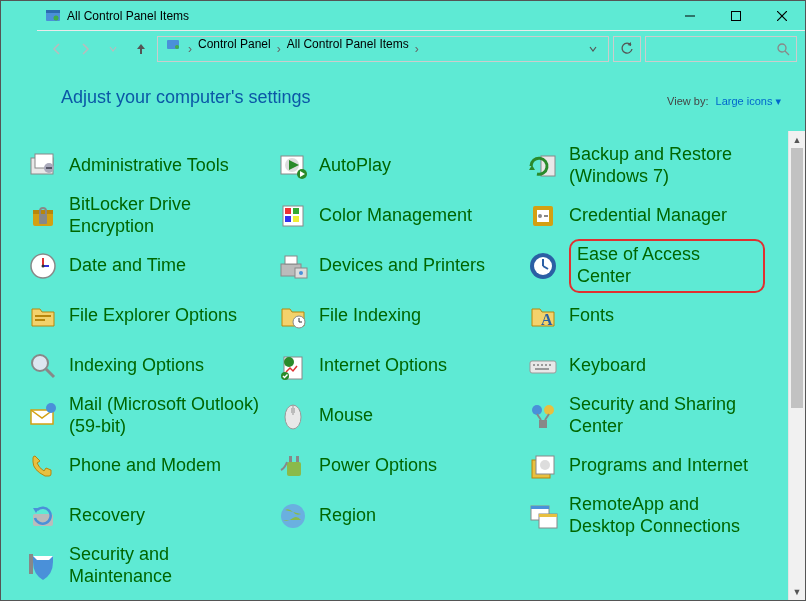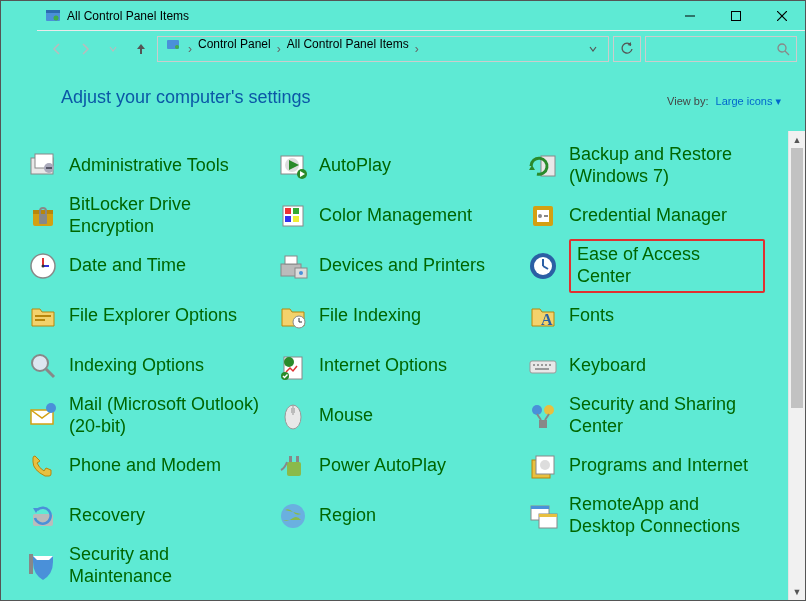--- a/index.html
+++ b/index.html
@@ -39,21 +39,21 @@
   .scroll-arrow { width:100%; height:17px; display:flex;align-items:center;justify-content:center; color:#555; font-size:9px; position:absolute; }
   .scroll-arrow.up { top:0; }
   .scroll-arrow.down { bottom:0; }
   .scroll-thumb { position:absolute; top:17px; left:2px; right:2px; height:260px; background:#c2c2c2; border-radius:0; }
 
   
   .grid { display:grid; grid-template-columns: repeat(3, 250px); grid-auto-rows: 50px; column-gap: 0; row-gap: 0; }
   .item { display:flex; align-items:center; gap:10px; padding: 2px 6px; }
   .item .iicon { width:32px; height:32px; flex-shrink:0; display:flex; align-items:center; justify-content:center; }
   .item .label { color:#006600; font-size:18px; line-height:1.2; }
-  .item.highlight .label { border: 2px solid #e03030; padding: 3px 6px; border-radius:2px; }
+  .item.highlight .label { border: 2px solid #e03030; padding: 3px 6px; border-radius:10px; }
 
   svg { display:block; }
 </style>
 </head>
 <body>
 
 <div class="window">
 
   <div class="titlebar">
     <span class="icon-box">
@@ -320,21 +320,21 @@
             <span class="label">Keyboard</span>
           </div>
           <div class="item">
             <span class="iicon">
               <svg width="32" height="32" viewBox="0 0 32 32">
                 <rect x="4" y="10" width="22" height="14" fill="#fff" stroke="#d4a012" stroke-width="1.5"></rect>
                 <path d="M4 10 L15 18 L26 10" fill="none" stroke="#d4a012" stroke-width="1.5"></path>
                 <circle cx="24" cy="8" r="5" fill="#4a90d9"></circle>
               </svg>
             </span>
-            <span class="label">Mail (Microsoft Outlook) (20-bit)</span>
+            <span class="label">Mail (Microsoft Outlook) (59-bit)</span>
           </div>
           <div class="item">
             <span class="iicon">
               <svg width="32" height="32" viewBox="0 0 32 32">
                 <ellipse cx="16" cy="17" rx="8" ry="12" fill="#e8e8e8" stroke="#999"></ellipse>
                 <line x1="16" y1="5" x2="16" y2="15" stroke="#999"></line>
                 <rect x="14" y="8" width="4" height="5" fill="#bbb"></rect>
               </svg>
             </span>
             <span class="label">Mouse</span>
@@ -361,21 +361,21 @@
           </div>
           <div class="item">
             <span class="iicon">
               <svg width="32" height="32" viewBox="0 0 32 32">
                 <rect x="10" y="12" width="14" height="14" fill="#8aba4a" rx="2"></rect>
                 <rect x="12" y="6" width="3" height="6" fill="#888"></rect>
                 <rect x="19" y="6" width="3" height="6" fill="#888"></rect>
                 <path d="M4 20 q4 -2 6 -8" fill="none" stroke="#888" stroke-width="2"></path>
               </svg>
             </span>
-            <span class="label">Power AutoPlay</span>
+            <span class="label">Power Options</span>
           </div>
           <div class="item">
             <span class="iicon">
               <svg width="32" height="32" viewBox="0 0 32 32">
                 <rect x="5" y="10" width="18" height="18" fill="#e8c040" stroke="#b8860b"></rect>
                 <rect x="9" y="6" width="18" height="18" fill="#fff" stroke="#888"></rect>
                 <circle cx="18" cy="15" r="5" fill="#ddd"></circle>
               </svg>
             </span>
             <span class="label">Programs and Internet</span>

